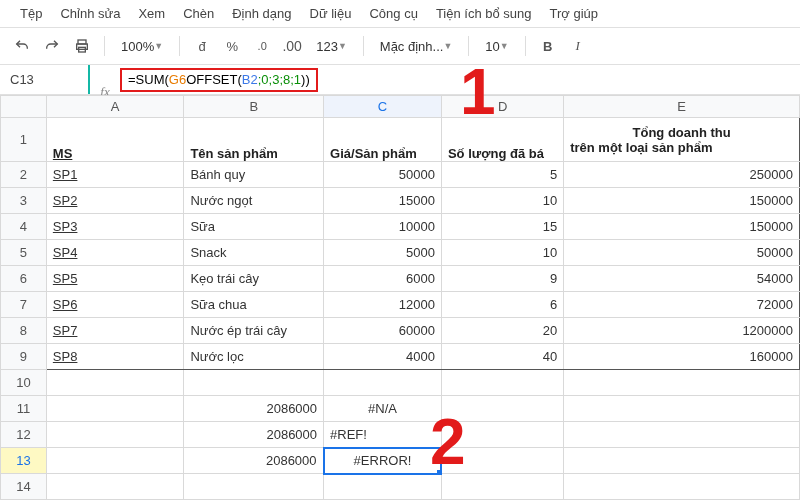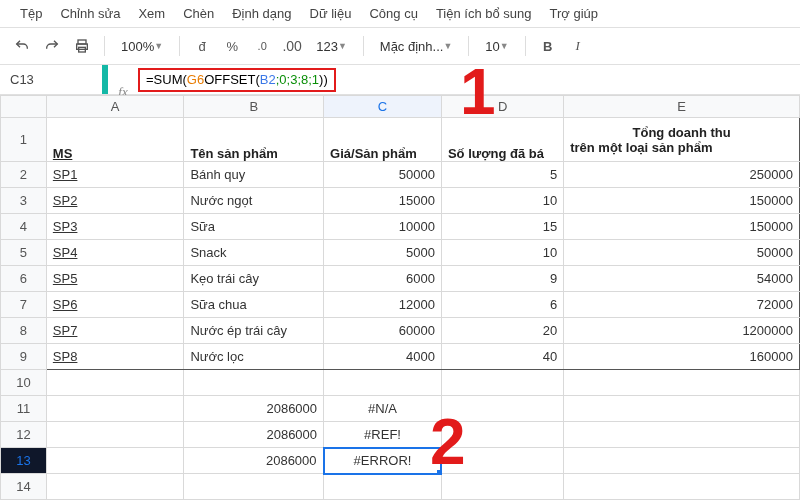--- a/index.html
+++ b/index.html
@@ -5,21 +5,21 @@
   * { box-sizing: border-box; margin: 0; padding: 0; }
   body { font-family: Arial, sans-serif; font-size: 13px; color: #333; background: #fff; width: 800px; height: 500px; overflow: hidden; position: relative; }
   .menubar { display: flex; gap: 18px; padding: 6px 20px; font-size: 13px; color: #444; border-bottom: 1px solid #e0e0e0; }
   .menubar span { cursor: pointer; }
   .toolbar { display: flex; align-items: center; gap: 6px; padding: 6px 10px; border-bottom: 1px solid #e0e0e0; color: #555; }
   .tb-btn { width: 24px; height: 24px; display: inline-flex; align-items: center; justify-content: center; cursor: pointer; color: #555; }
   .tb-sep { width: 1px; height: 20px; background: #ddd; margin: 0 4px; }
   .tb-drop { display: inline-flex; align-items: center; padding: 0 6px; cursor: pointer; font-size: 13px; color: #333; }
   .tb-drop .caret { font-size: 9px; color: #888; }
   .fx-row { display: flex; align-items: center; border-bottom: 1px solid #e0e0e0; height: 30px; }
-  .namebox { width: 108px; padding: 0 10px; color: #444; font-size: 13px; border-right: 6px solid #14b8a6; height: 100%; display: flex; align-items: center; }
+  .namebox { width: 90px; padding: 0 10px; color: #444; font-size: 13px; border-right: 2px solid #14b8a6; height: 100%; display: flex; align-items: center; }
   .fx-icon { width: 30px; text-align: center; color: #888; font-style: italic; font-family: serif; margin-top: 24px; }
   .formula-wrap { flex: 1; display: flex; align-items: center; }
   .formula-box { border: 2px solid #e21b1b; padding: 2px 6px; height: 24px; display: flex; align-items: center; font-size: 13px; font-family: Arial; }
   .formula-box .tok-eq { color: #000; }
   .formula-box .tok-fn { color: #000; }
   .formula-box .tok-ref1 { color: #e87b00; }
   .formula-box .tok-ref2 { color: #3b78e7; }
   .formula-box .tok-num { color: #0a8f08; }
   .formula-box .tok-punc { color: #000; }
   .grid { position: relative; }
@@ -241,26 +241,26 @@
           <td></td>
           <td class="num">2086000</td>
           <td class="" style="text-align:center">#N/A</td>
           <td></td>
           <td></td>
         </tr>
         <tr>
           <th class="rowh">12</th>
           <td></td>
           <td class="num">2086000</td>
-          <td class="" style="text-align:center">#REF!</td>
-          <td></td>
-          <td></td>
-        </tr>
-        <tr>
-          <th class="rowh" style="background:#0f172a;color:#1a73e8">13</th>
+          <td class="" style="text-align:left">#REF!</td>
+          <td></td>
+          <td></td>
+        </tr>
+        <tr>
+          <th class="rowh" style="background:#fef9c3;color:#1a73e8">13</th>
           <td></td>
           <td class="num">2086000</td>
           <td class="active-cell red-box" style="">#ERROR!</td>
           <td></td>
           <td></td>
         </tr>
       </tbody>
     <tbody>
         <tr>
           <th class="rowh">14</th>

